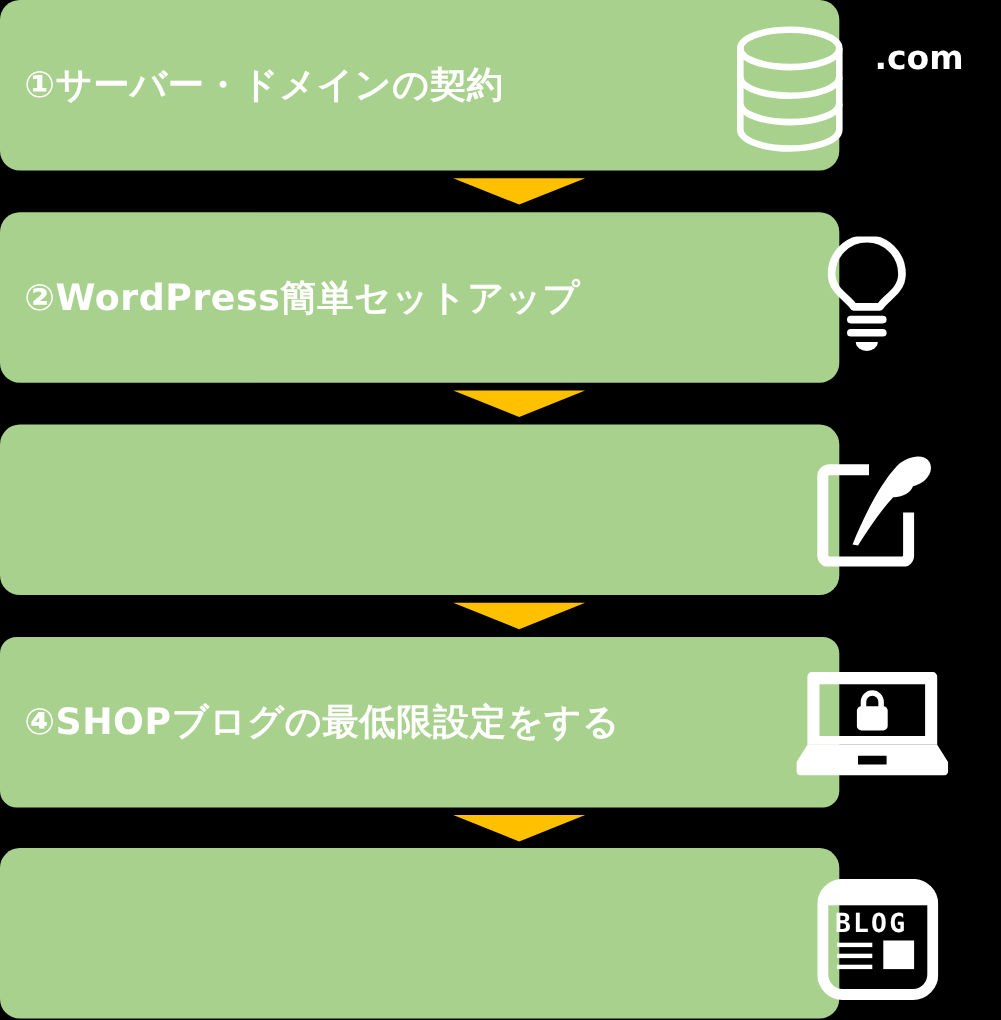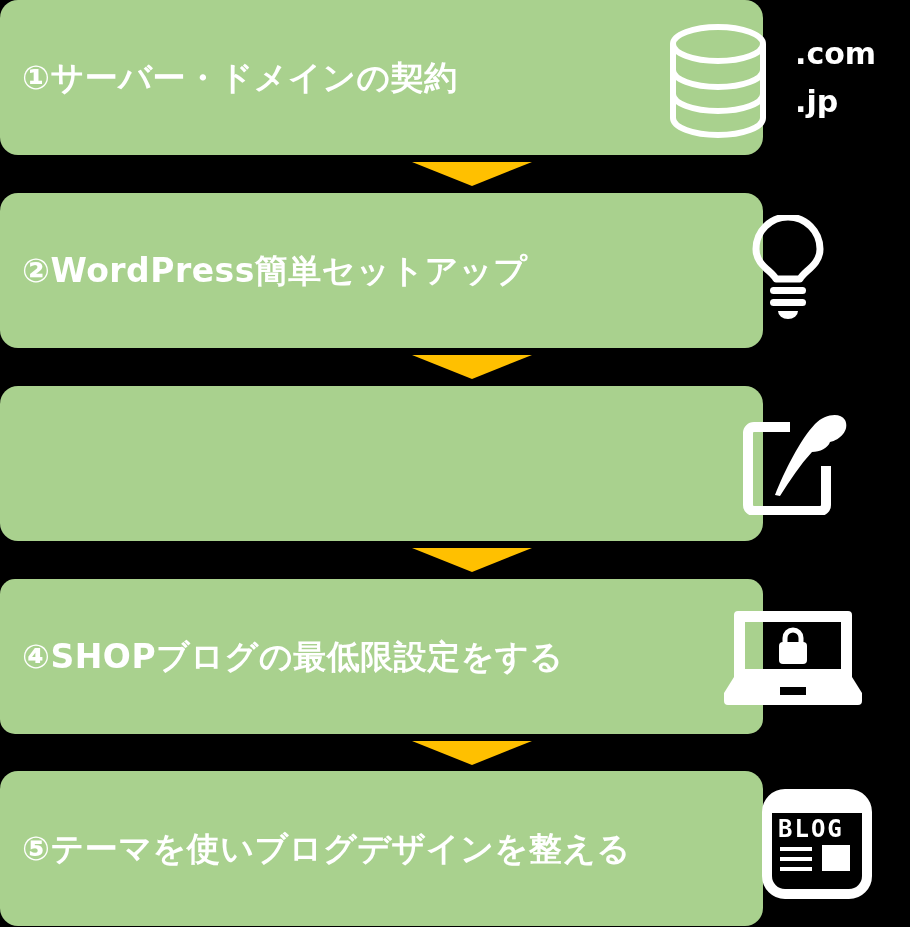--- a/index.html
+++ b/index.html
@@ -9,38 +9,37 @@
             background:#a9d18e; border-radius:18px;padding-left:23px; }
     .step-label { position:absolute; left:22px; top:50%; transform:translateY(-50%);
                   color:#fff; font-weight:bold; font-size:33px; letter-spacing:0.5px;
                   white-space:nowrap; }
     .arrow { position:absolute; left:412px; width:0; height:0;
              border-left:60px solid transparent; border-right:60px solid transparent;
              border-top:24px solid #ffc000; }
     .icon { position:absolute; }
     .domains { position:absolute; left:795px; top:30px; color:#fff; font-weight:bold;
                font-size:30px; line-height:48px; }
-    .domains div { white-space:nowrap; }
+    .domains div { white-space:nowrap;text-align:right; }
   </style>
 </head>
 <body>
 
 <div class="step" style="top:0px;">
   <span class="step-label">①サーバー・ドメインの契約</span>
   <svg class="icon" style="left:668px;top:22px;" width="100" height="118" viewBox="0 0 100 118">
     <g fill="none" stroke="#fff" stroke-width="6">
       <ellipse cx="50" cy="22" rx="45" ry="17"></ellipse>
       <path d="M5 22 V96 A45 17 0 0 0 95 96 V22"></path>
       <path d="M5 48 A45 17 0 0 0 95 48"></path>
       <path d="M5 72 A45 17 0 0 0 95 72"></path>
     </g>
   </svg>
   <div class="domains">
     <div>.com</div>
-    <div>.jp</div>
   </div>
 </div>
 
 <div class="arrow" style="top:162px;"></div>
 
 <div class="step" style="top:193px;">
   <span class="step-label">②WordPress簡単セットアップ</span>
   <svg class="icon" style="left:752px;top:22px;" width="72" height="110" viewBox="0 0 72 110">
     <path d="M24 64 C20 56 4 50 4 34 A32 32 0 0 1 68 34 C68 50 52 56 48 64 Z" fill="none" stroke="#fff" stroke-width="7" stroke-linejoin="round"></path>
     <rect x="18" y="72" width="36" height="7" rx="3.5" fill="#fff"></rect>
@@ -66,22 +65,21 @@
     <path d="M14 4 H124 A4 4 0 0 1 128 8 V70 H10 V8 A4 4 0 0 1 14 4 Z M21 15 V62 H117 V15 Z" fill="#fff" fill-rule="evenodd"></path>
     <path d="M10 70 H128 L138 86 V94 A4 4 0 0 1 134 98 H4 A4 4 0 0 1 0 94 V86 Z M56 80 V88 H82 V80 Z" fill="#fff" fill-rule="evenodd"></path>
     <rect x="55" y="35" width="28" height="22" rx="4" fill="#fff"></rect>
     <path d="M61 36 V31 A8 8 0 0 1 77 31 V36" fill="none" stroke="#fff" stroke-width="5"></path>
   </svg>
 </div>
 
 <div class="arrow" style="top:741px;"></div>
 
 <div class="step" style="top:771px;">
-  <span class="step-label">⑤テーマを使いブログデザインを整える</span>
-  <div class="icon" style="left:743px;top:18px;width:110px;height:110px;margin-left:19px;">
+  <div class="icon" style="left:743px;top:28px;width:110px;height:110px;">
     <svg width="110" height="110" viewBox="0 0 110 110" style="position:absolute;left:0;top:0;">
       <rect x="5" y="5" width="100" height="100" rx="18" fill="none" stroke="#fff" stroke-width="10"></rect>
       <rect x="5" y="5" width="100" height="18" rx="9" fill="#fff"></rect>
       <rect x="8" y="12" width="94" height="12" fill="#fff"></rect>
       <rect x="18" y="58" width="32" height="4" fill="#fff"></rect>
       <rect x="18" y="68" width="32" height="4" fill="#fff"></rect>
       <rect x="18" y="78" width="32" height="4" fill="#fff"></rect>
       <rect x="60" y="56" width="28" height="26" fill="#fff"></rect>
     </svg>
     <span style="position:absolute;left:16px;top:26px;color:#fff;font-weight:bold;font-size:24px;letter-spacing:2px;font-family:'DejaVu Sans Mono', monospace;">BLOG</span>

